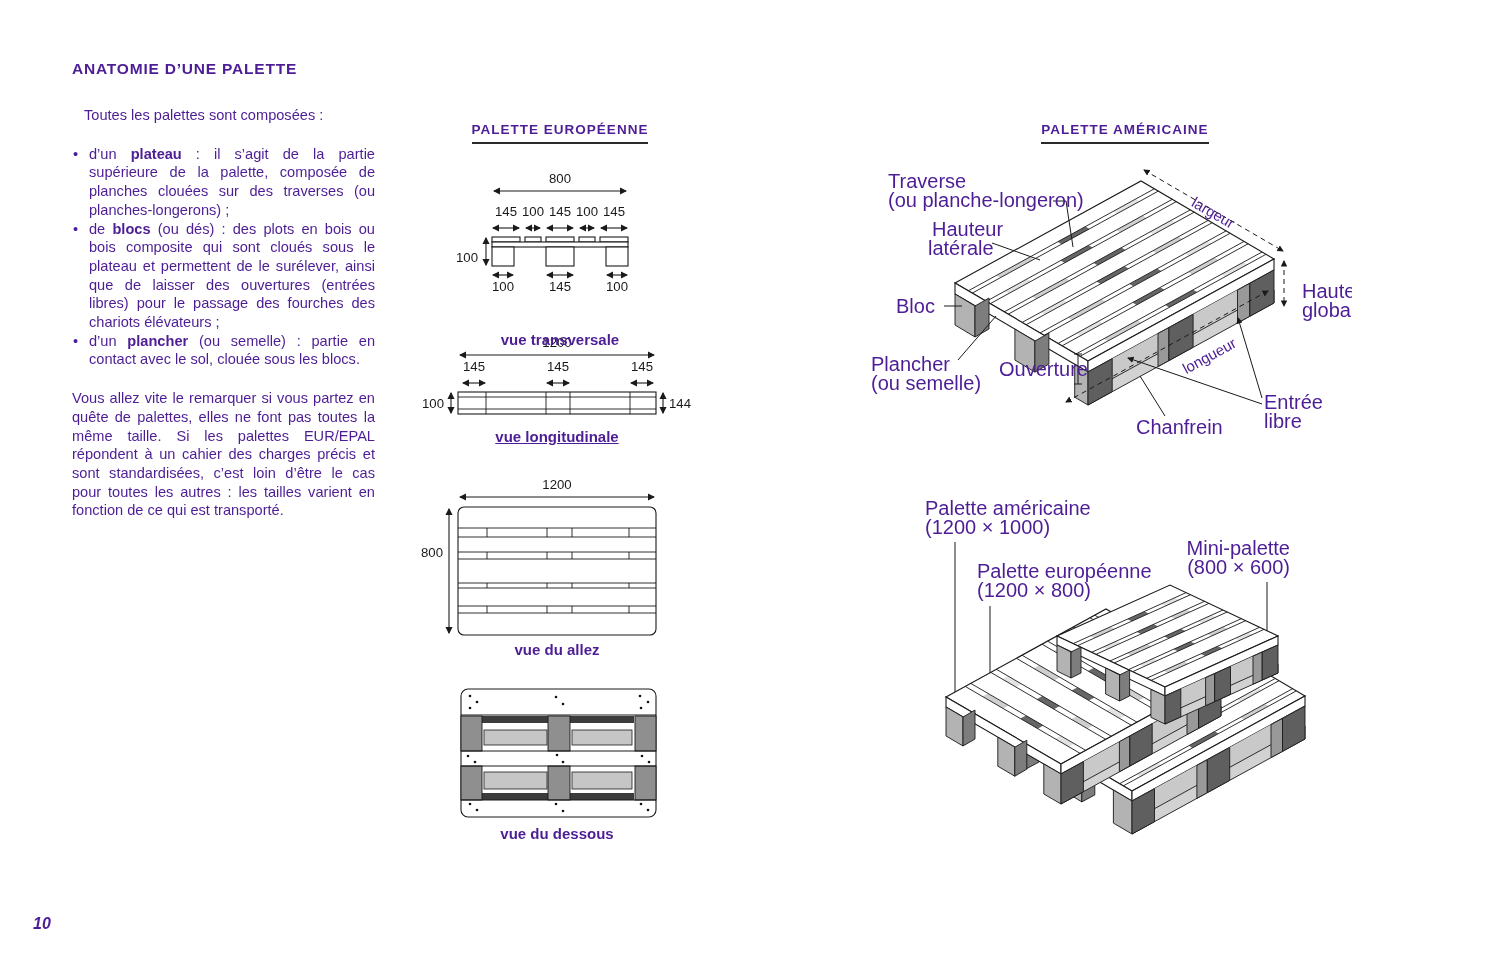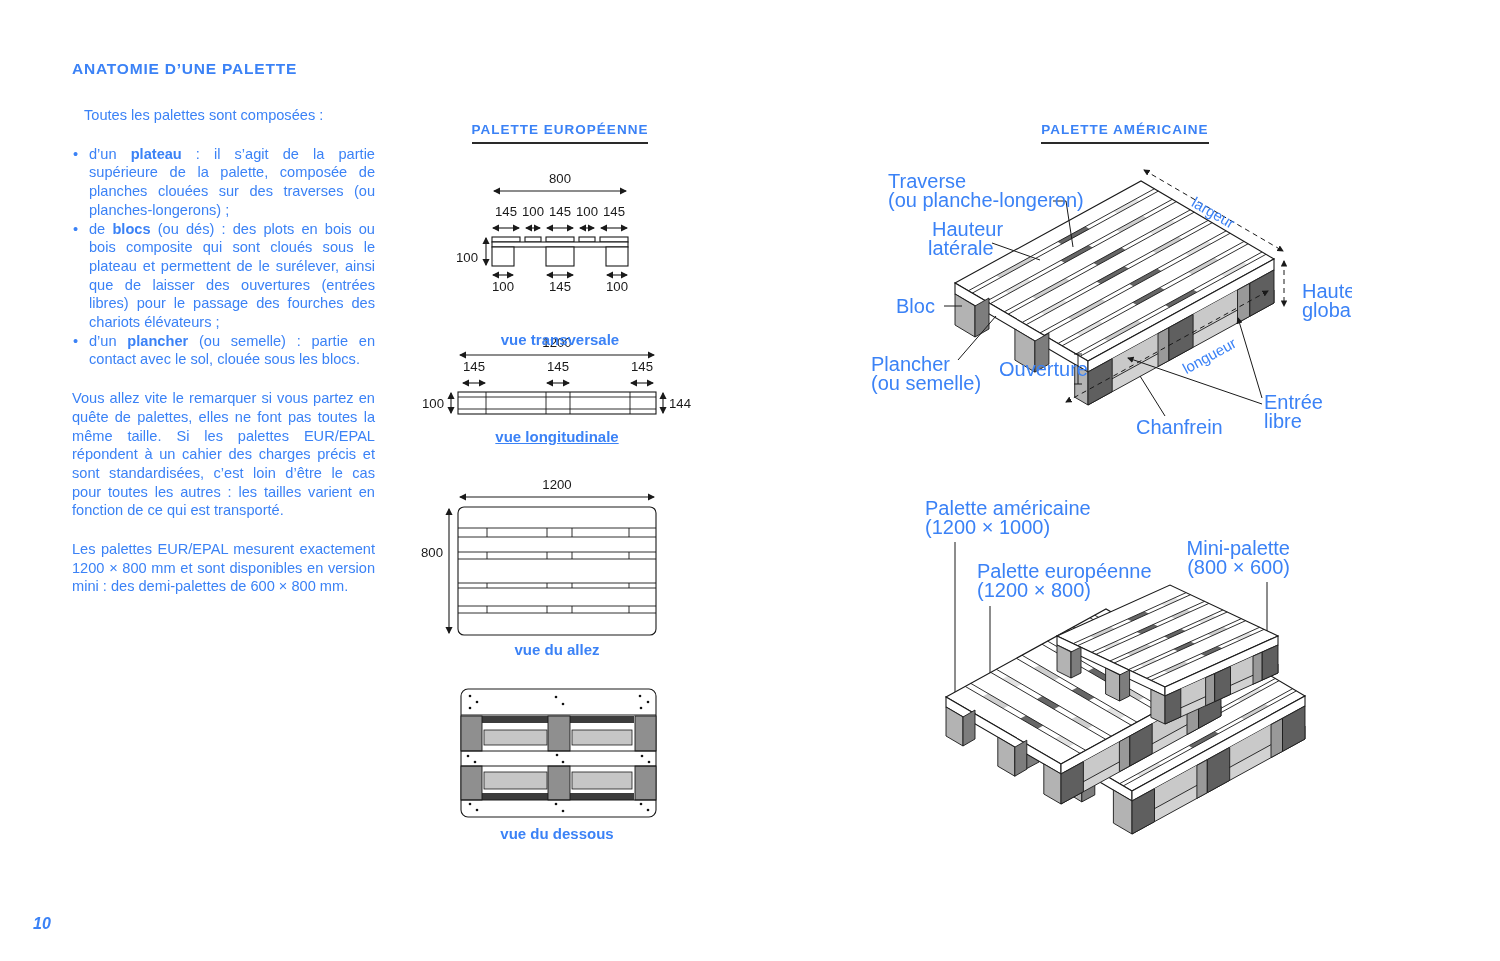--- a/index.html
+++ b/index.html
@@ -1,17 +1,17 @@
 <!DOCTYPE html>
 <html><head>
 <meta charset="utf-8">
 <style>
   html,body{margin:0;padding:0;background:#ffffff;}
   .spread{position:relative;width:1352px;height:961px;background:#ffffff;overflow:hidden;
-          font-family:"Liberation Sans",sans-serif;color:#3b82f6;}
+          font-family:"Liberation Sans",sans-serif;color:#4c1d95;}
   .abs{position:absolute;}
   
   .col-left{left:72px;top:60px;width:303px;}
   .doc-title{font-size:15.5px;font-weight:700;letter-spacing:.8px;margin:0 0 28px 0;}
   .body-text{font-size:14.6px;line-height:18.7px;text-align:justify;}
   .intro{margin:0 0 20px 12px;}
   .bullet{position:relative;padding-left:17px;}
   .bullet .dot{position:absolute;left:1px;top:0;}
   .para{margin-top:20px;}
   
@@ -52,21 +52,20 @@
       <div class="bullet">
         <span class="dot">•</span><span>d’un </span><b>plateau</b><span> : il s’agit de la partie supérieure de la palette, composée de planches clouées sur des traverses (ou planches-longerons) ;</span>
       </div>
       <div class="bullet">
         <span class="dot">•</span><span>de </span><b>blocs</b><span> (ou dés) : des plots en bois ou bois composite qui sont cloués sous le plateau et permettent de le surélever, ainsi que de laisser des ouvertures (entrées libres) pour le passage des fourches des chariots élévateurs ;</span>
       </div>
       <div class="bullet">
         <span class="dot">•</span><span>d’un </span><b>plancher</b><span> (ou semelle) : partie en contact avec le sol, clouée sous les blocs.</span>
       </div>
       <p class="para">Vous allez vite le remarquer si vous partez en quête de palettes, elles ne font pas toutes la même taille. Si les palettes EUR/EPAL répondent à un cahier des charges précis et sont standardisées, c’est loin d’être le cas pour toutes les autres : les tailles varient en fonction de ce qui est transporté.</p>
-      <p class="para">Les palettes EUR/EPAL mesurent exactement 1200 × 800 mm et sont disponibles en version mini : des demi-palettes de 600 × 800 mm.</p>
     </div>
   </div>
 
   <div class="section-heading" style="left:460px;top:122px;">
     <span>PALETTE EUROPÉENNE</span>
   </div>
   <div class="section-heading" style="left:1025px;top:122px;">
     <span>PALETTE AMÉRICAINE</span>
   </div>
 

